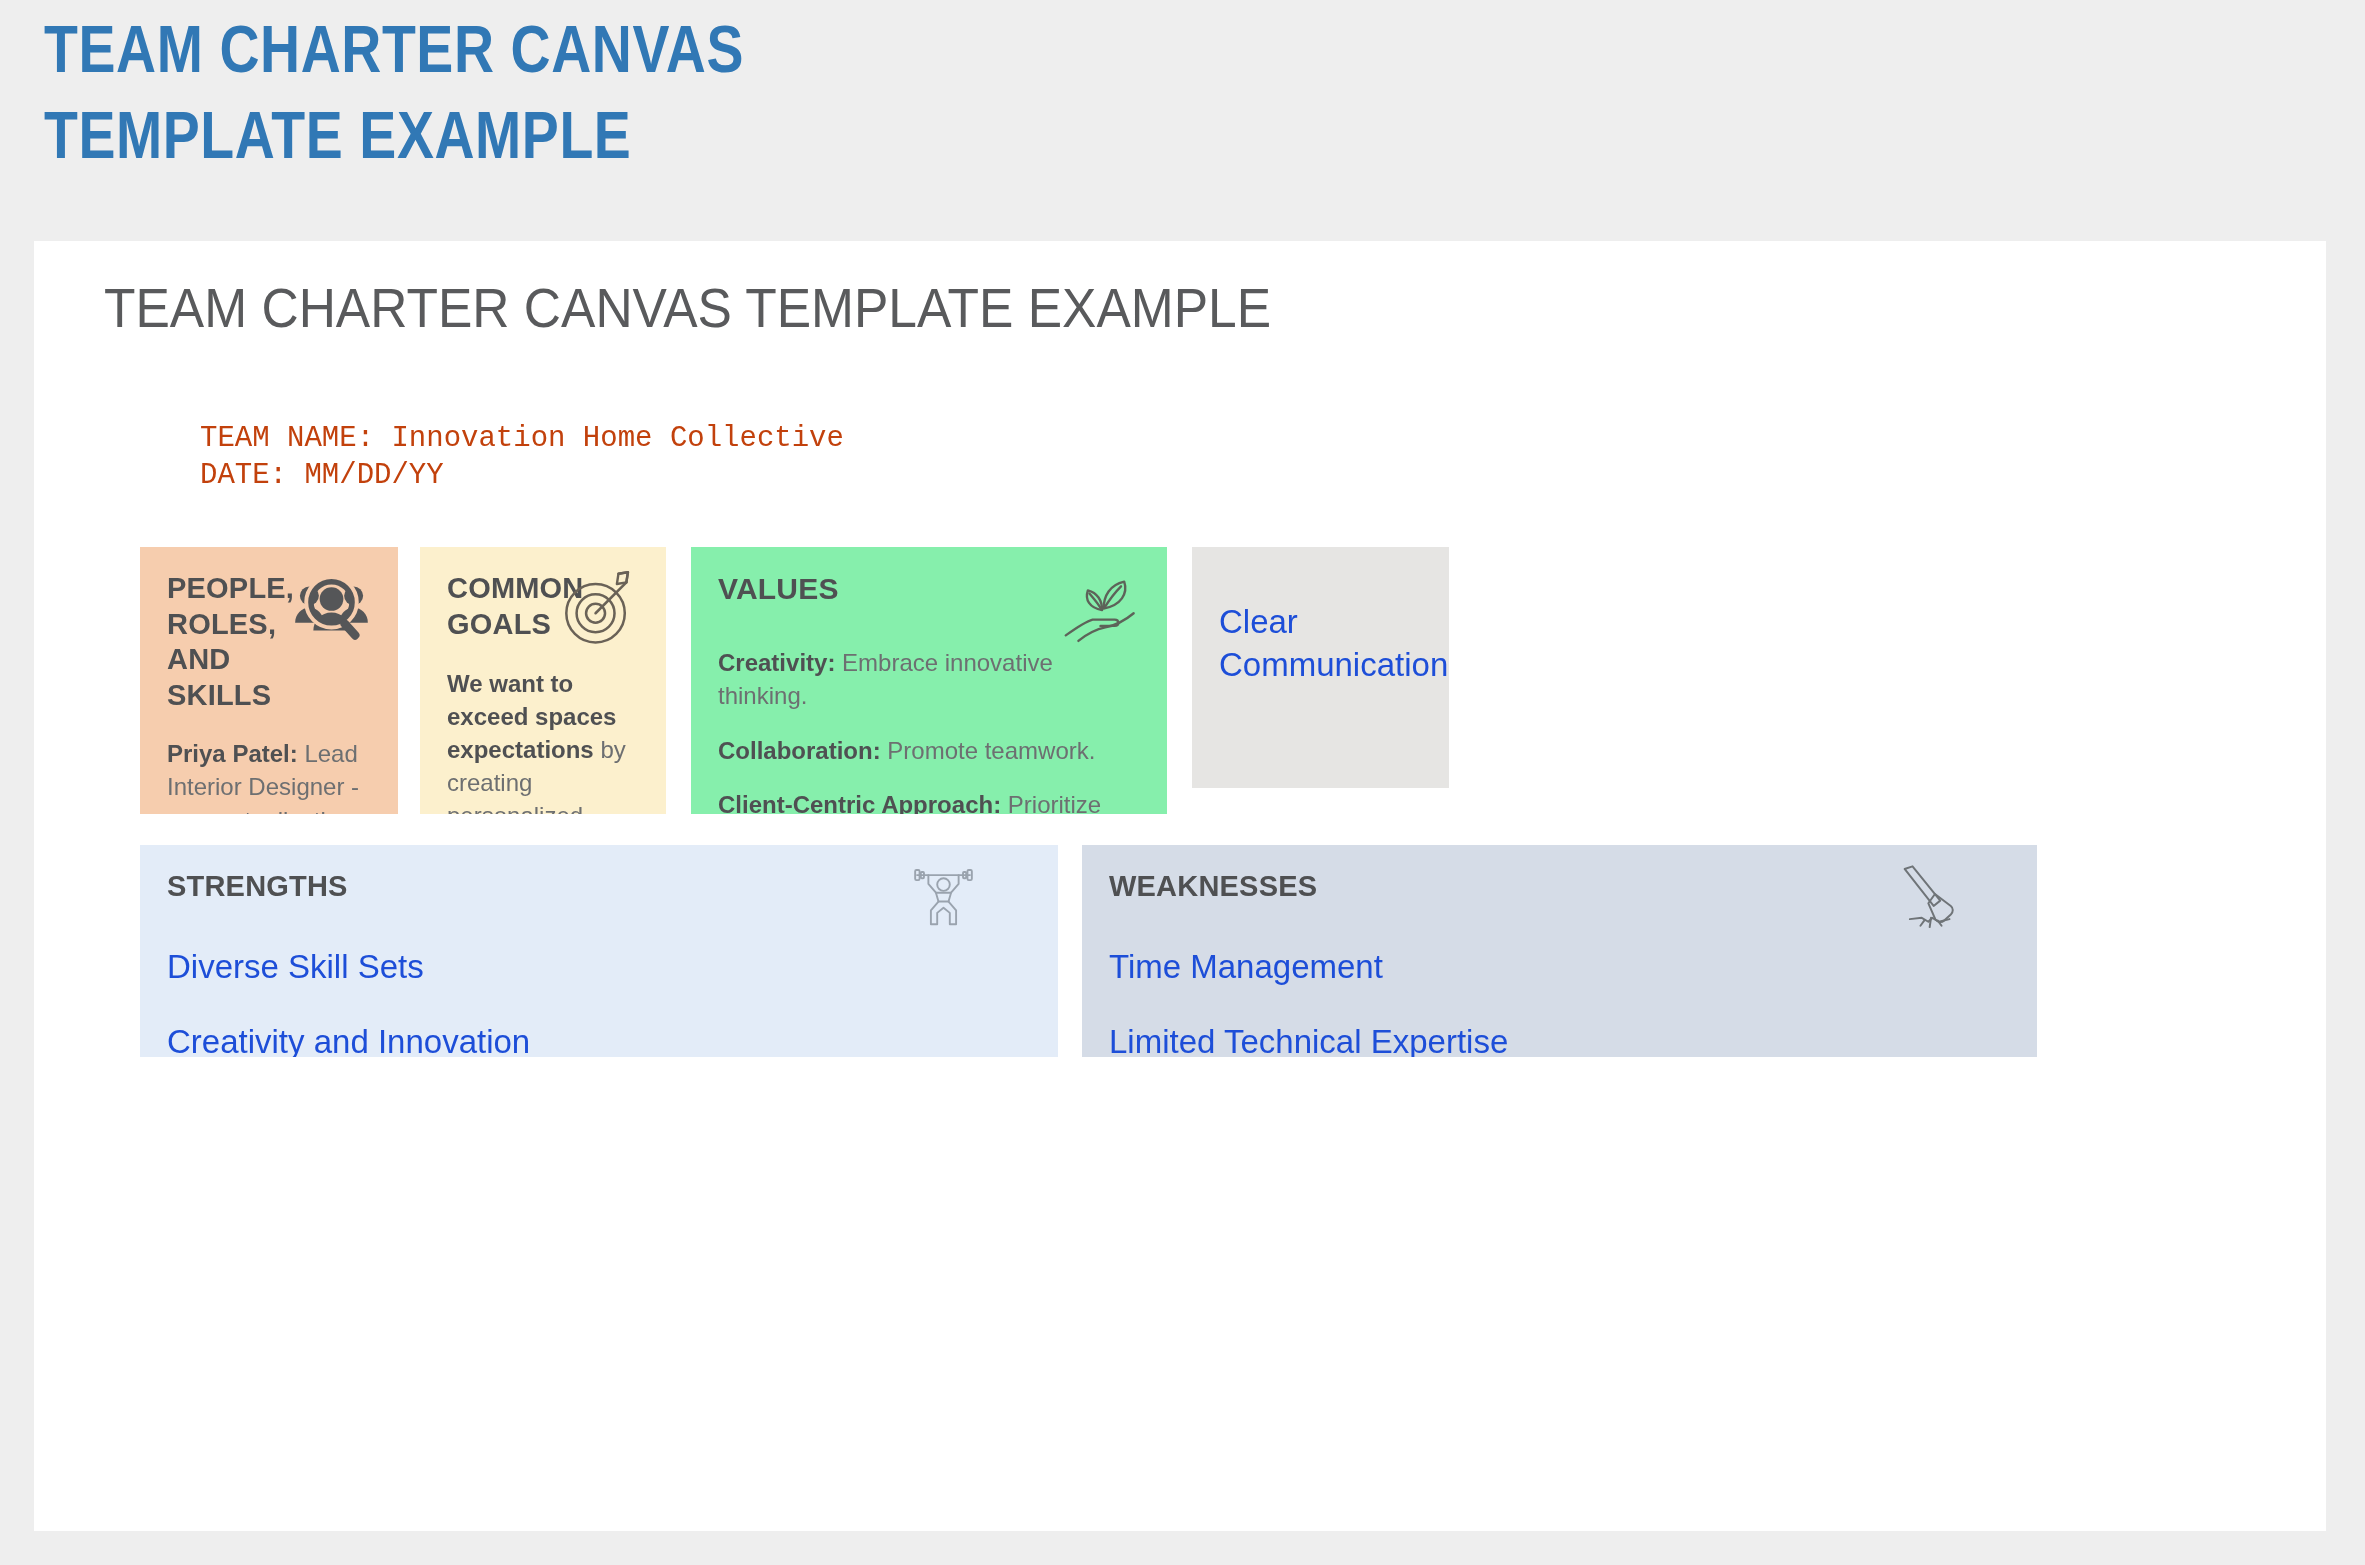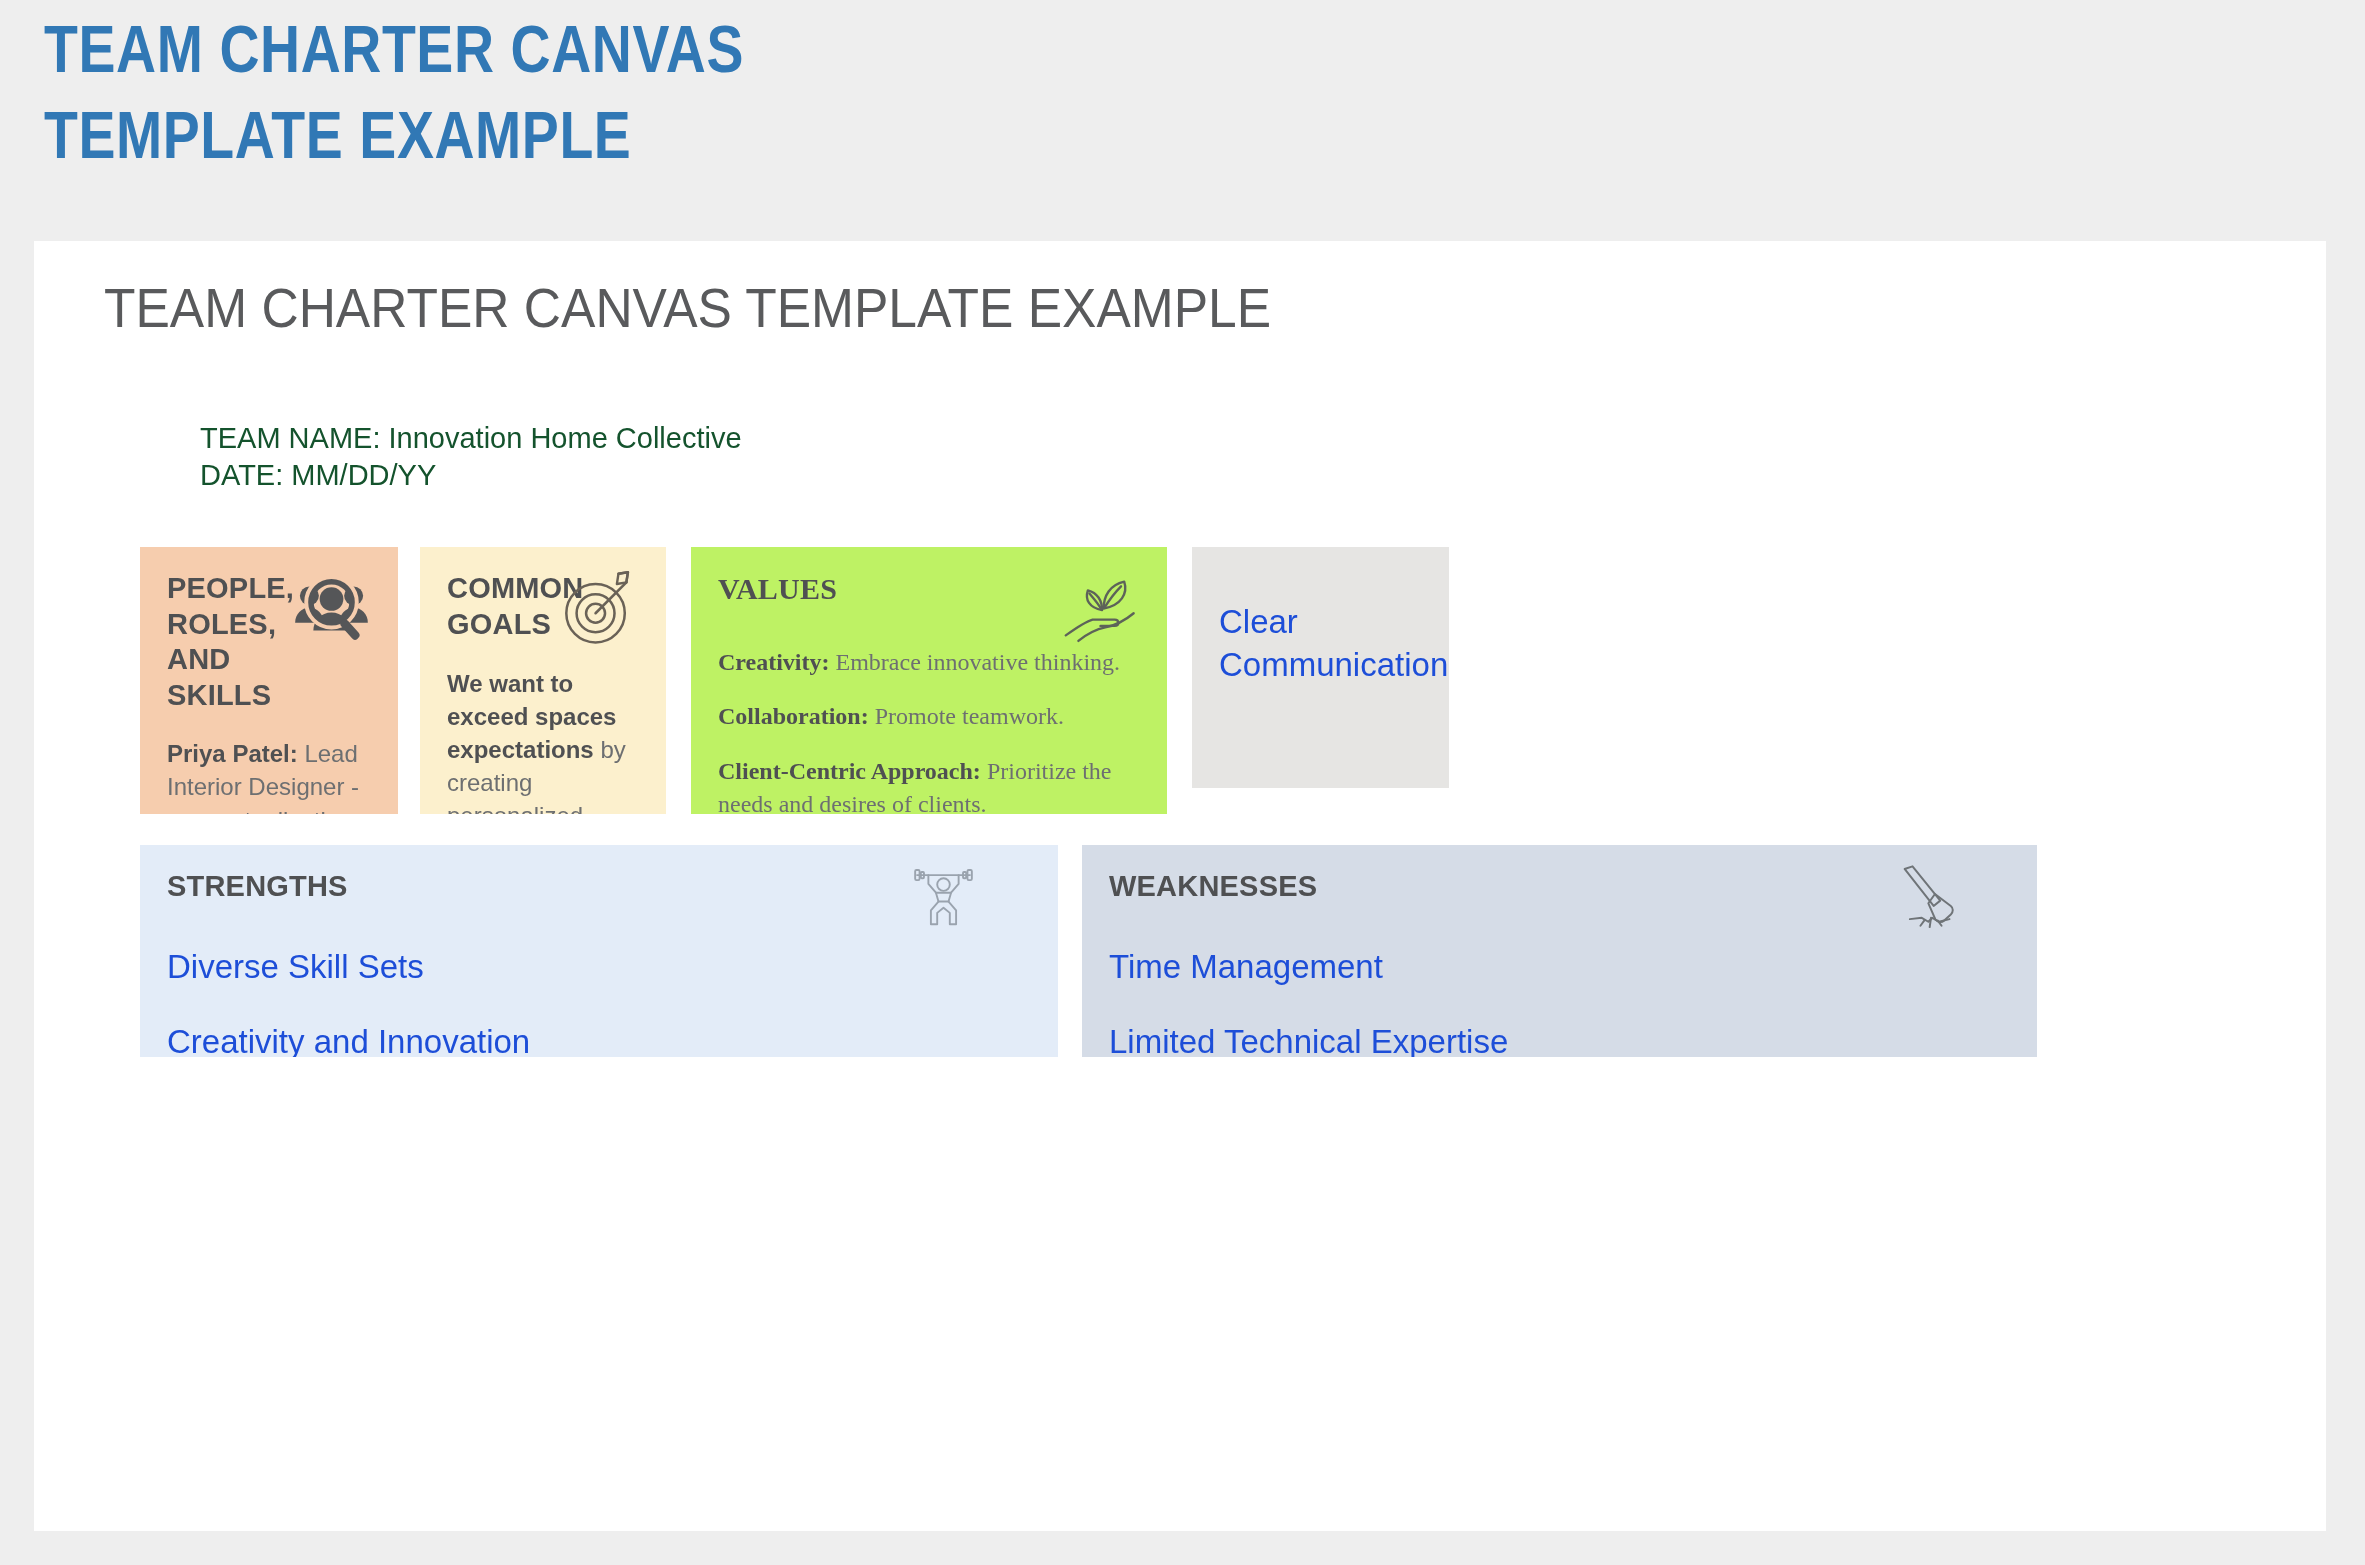--- a/index.html
+++ b/index.html
@@ -54,23 +54,24 @@
     letter-spacing: 0px;
     white-space: nowrap;
     transform: scaleX(0.92);
     transform-origin: left top;
   }
 
   #meta {
     position: absolute;
     left: 166px;
     top: 179px;
-    color: #14532d;
+    color: #c2410c;
     font-size: 29px;
     line-height: 1.28;
+    font-family: Liberation Mono, monospace;
   }
   #meta .meta-line { white-space: nowrap; }
 
   
   .card {
     position: absolute;
     box-sizing: border-box;
     padding: 24.4px 27px 21.5px 27px;
     overflow: hidden;
   }
@@ -134,21 +135,21 @@
     font-size: 33px;
     line-height: 1.3;
     color: #1d4ed8;
     margin-bottom: 32px;
   }
   .plain-item:last-child { margin-bottom: 0; }
 
   
   #card-people      { left: 106px;  top: 306px;  width: 258px; height: 267px; background: #f6cdae; }
   #card-goals       { left: 386px;  top: 306px;  width: 246px; height: 267px; background: #fcf0cd; }
-  #card-values      { left: 657px;  top: 306px;  width: 476px; height: 267px; background: #bef264; font-family: Liberation Serif, serif; }
+  #card-values      { left: 657px;  top: 306px;  width: 476px; height: 267px; background: #86efac; }
   #card-needs       { left: 1158px; top: 306px;  width: 257px; height: 241px; background: #e6e5e3; }
   #card-strengths   { left: 106px;  top: 604px;  width: 918px; height: 212px; background: #e3ecf8; }
   #card-weaknesses  { left: 1048px; top: 604px;  width: 955px; height: 212px; background: #d5dce7; }
 
   #card-needs .card-title { font-size: 28px; }
   #card-values .card-title { font-size: 30px; }
   #card-strengths .card-title,
   #card-weaknesses .card-title { font-size: 29px; }
 </style>
 </head>

